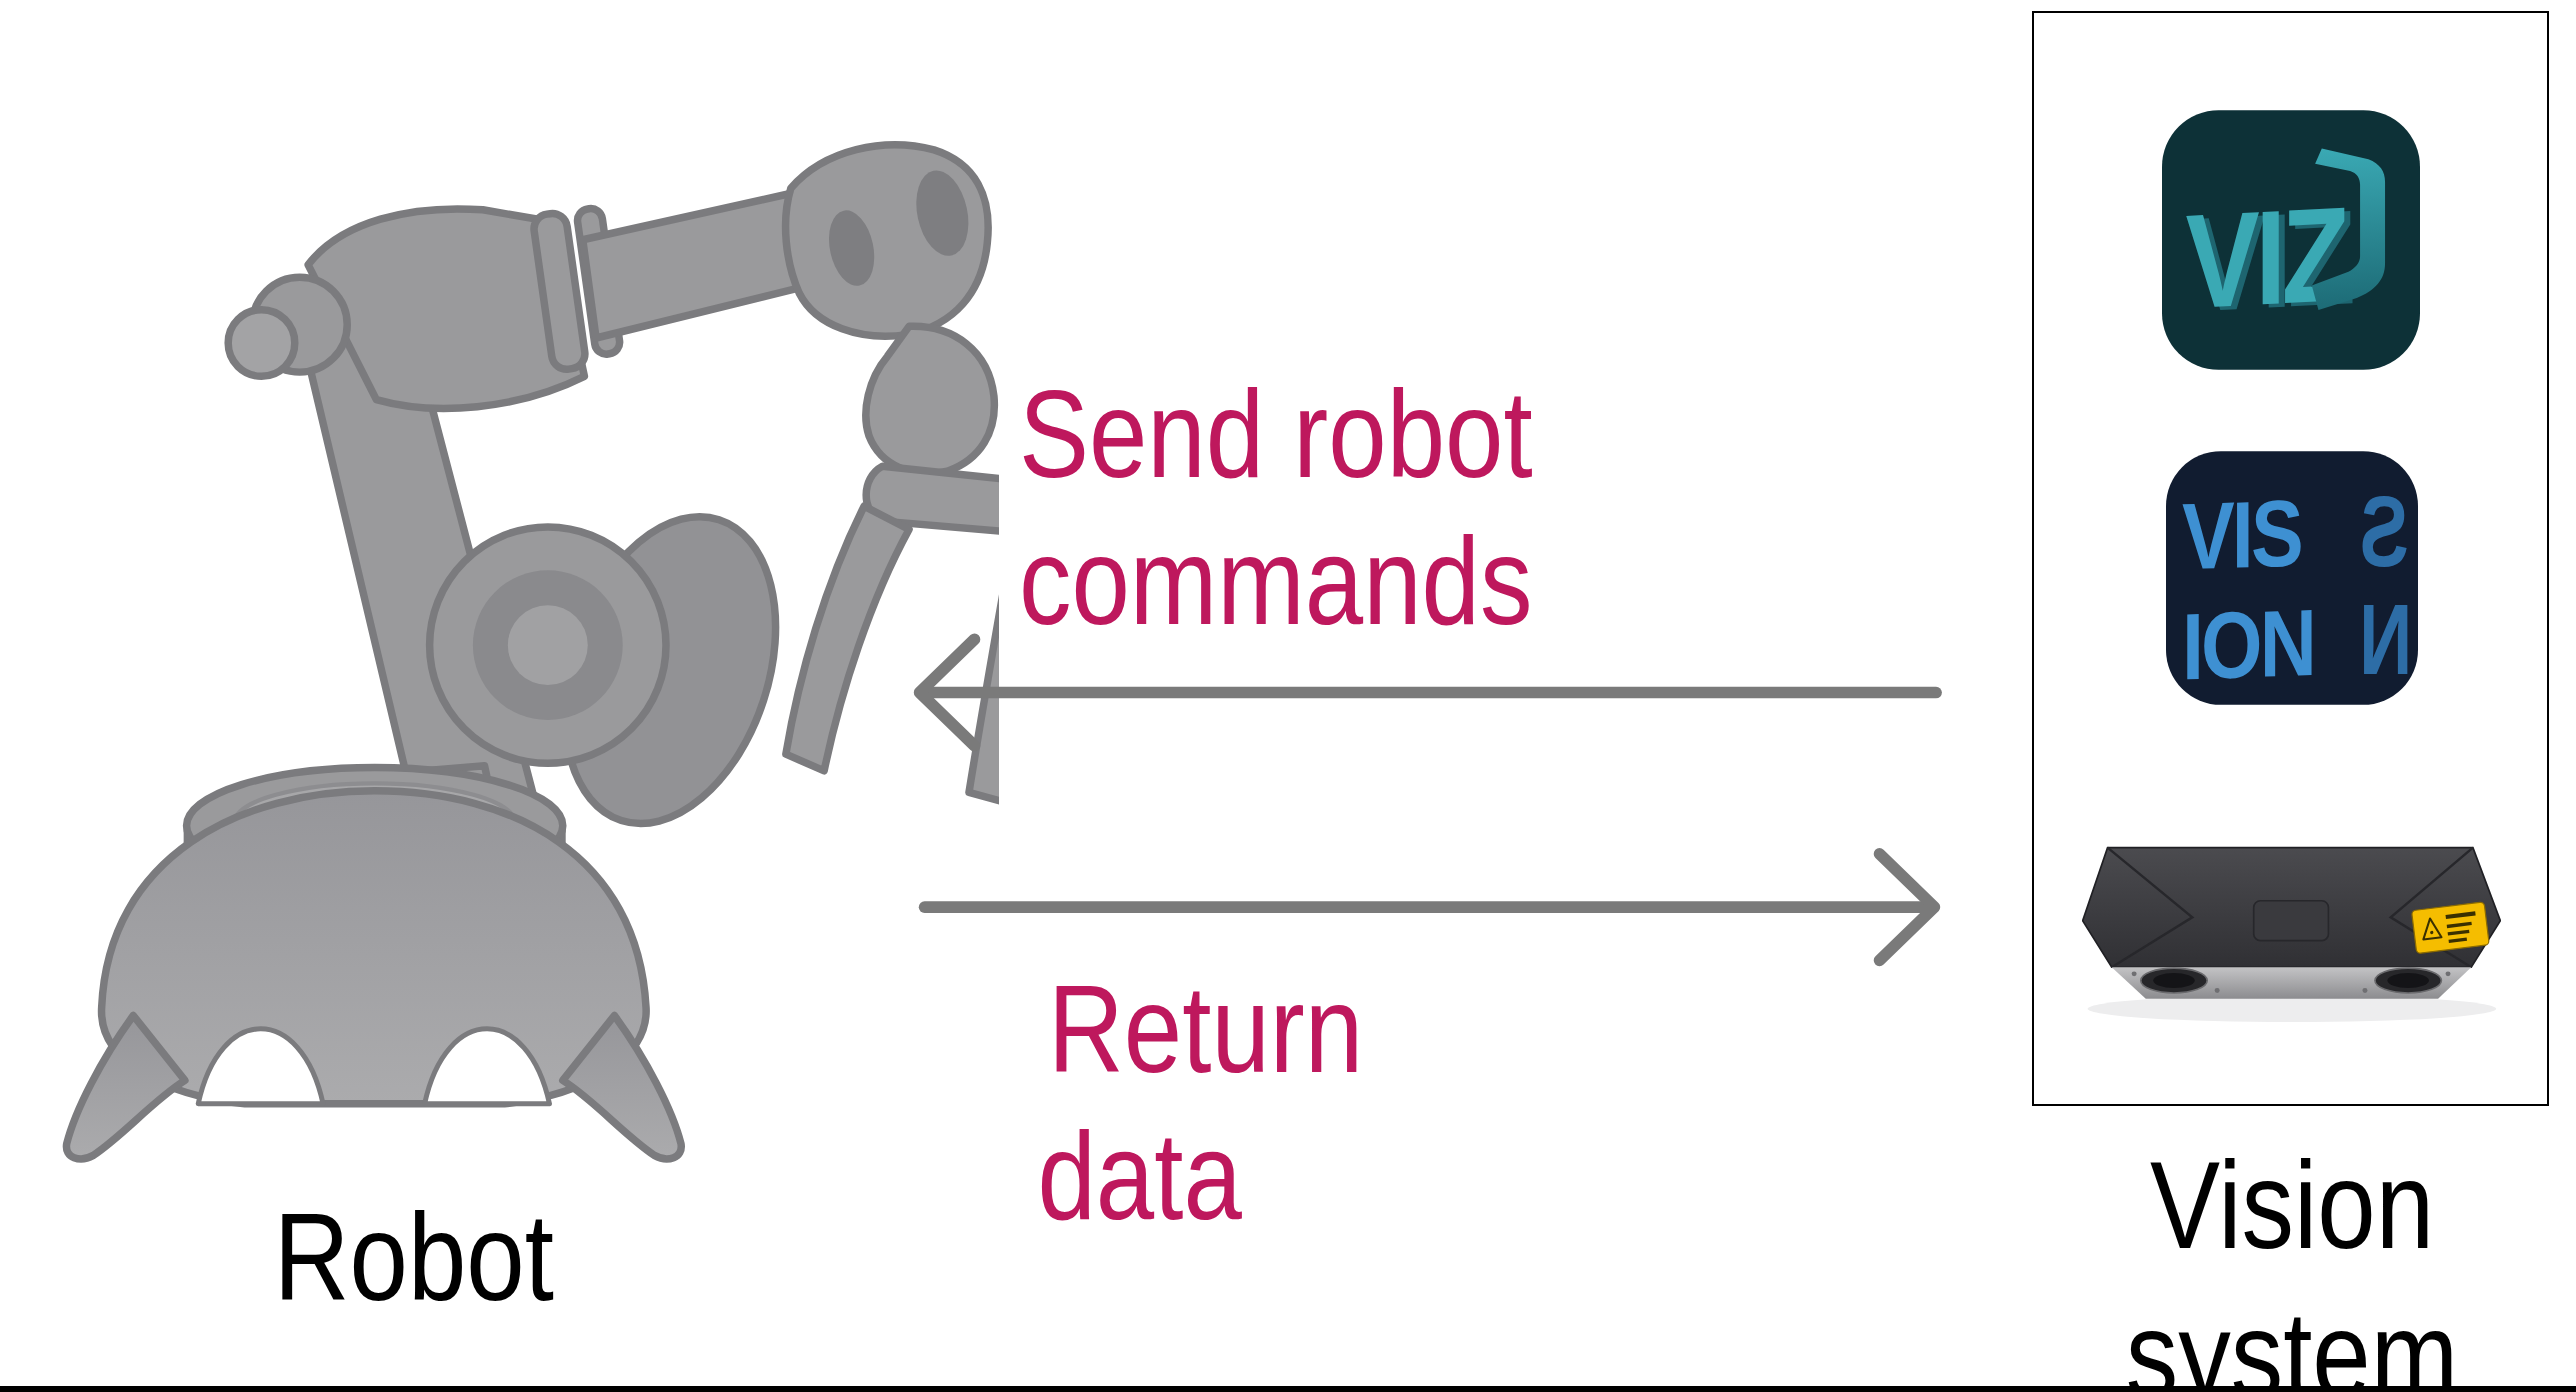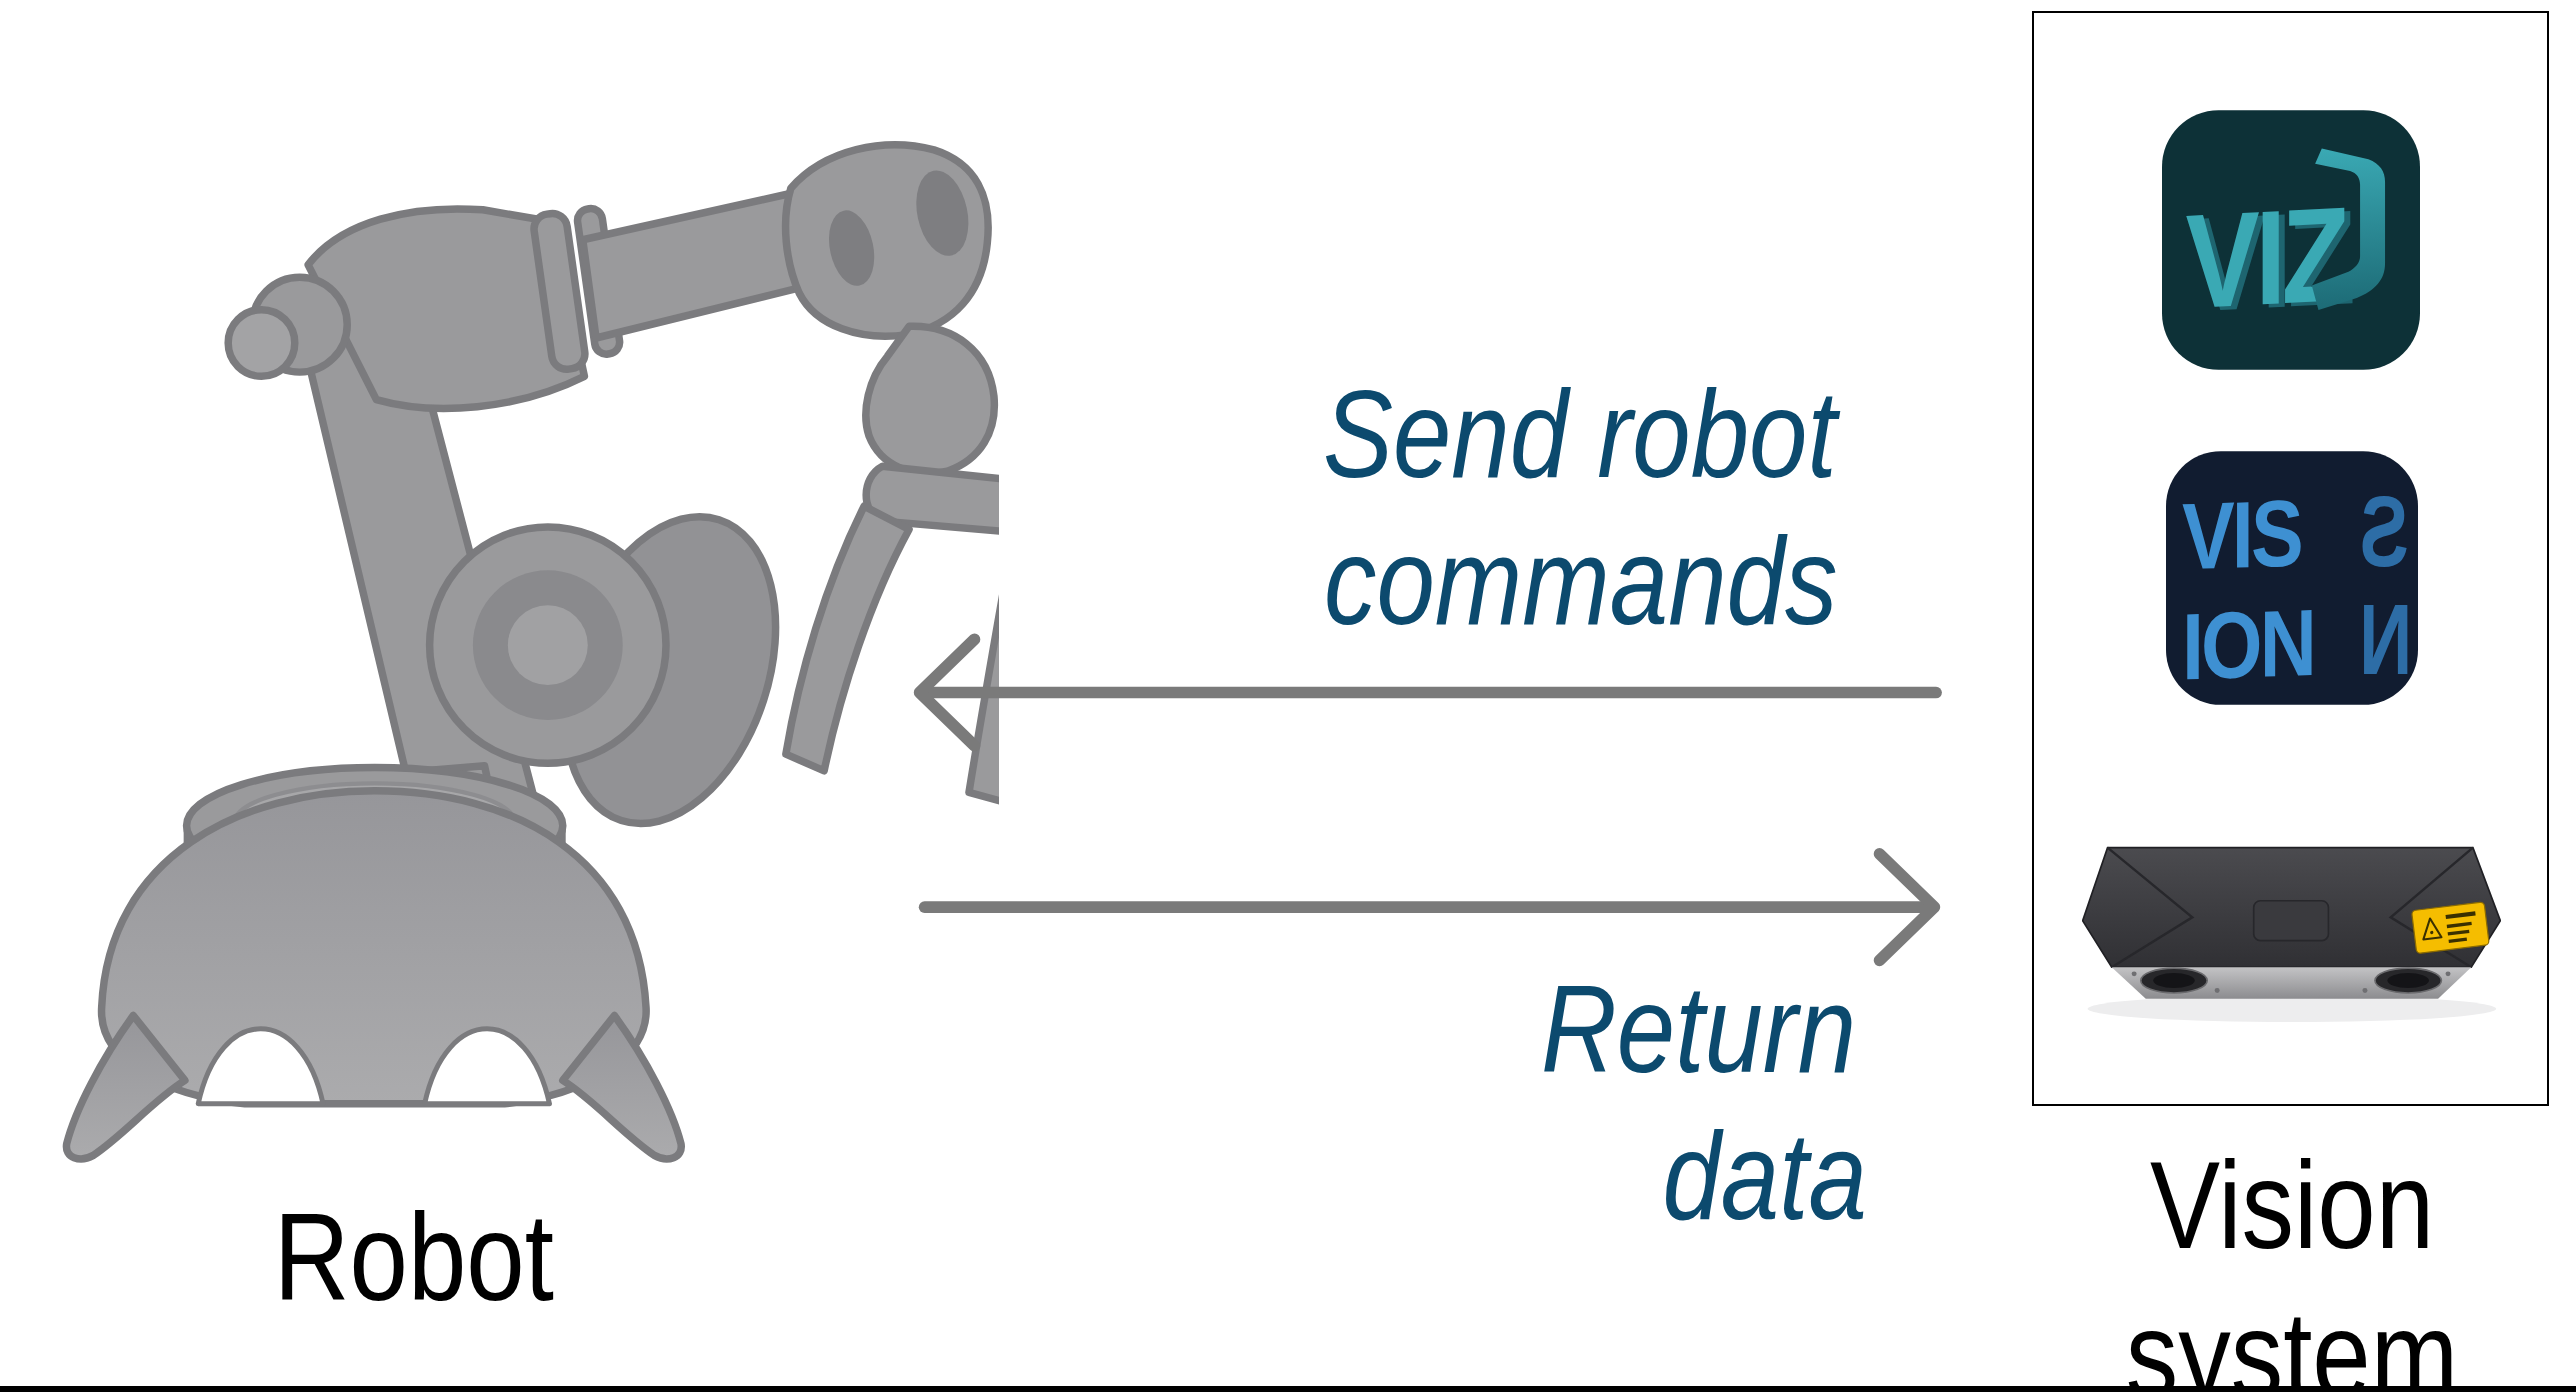--- a/index.html
+++ b/index.html
@@ -14,26 +14,25 @@
   .canvas {
     position: absolute;
     left: 0; top: 0;
     width: 2576px; height: 1393px;
   }
   .abs { position: absolute; }
 
   
   .mid-label {
     width: 916px;
-    text-align: right;
-    color: #0c4a6e;
+    text-align: left;
+    color: #be185d;
     font-size: 125px;
     line-height: 147px;
     white-space: nowrap;
-    font-style: italic;
   }
   .caption {
     width: 916px;
     text-align: center;
     color: #000000;
     font-size: 125px;
     line-height: 150px;
     white-space: nowrap;
   }
   .cond {
@@ -139,21 +138,21 @@
       <path d="M 30,350 L 1238,350"></path>
       <path d="M 1178,286 L 1244,350 L 1178,414"></path>
     </g>
   </svg>
 
   <div class="abs mid-label" style="left:970px; top:360px;">
     <span class="cond">Send robot</span><br>
     <span class="cond">commands</span>
   </div>
 
-  <div class="abs mid-label" style="left:970px; top:955px;">
+  <div class="abs mid-label" style="left:1018px; top:955px;">
     <span class="cond">Return</span><br>
     <span class="cond">data</span>
   </div>
 
   <div class="abs vision-box">
 
     <svg class="app-icon" style="left:128px; top:97px;" width="258" height="260" viewBox="0 0 310 312">
       <defs>
         <linearGradient id="vizSide" x1="0" y1="0" x2="0" y2="1">
           <stop offset="0" stop-color="#3aa9b4"></stop>

